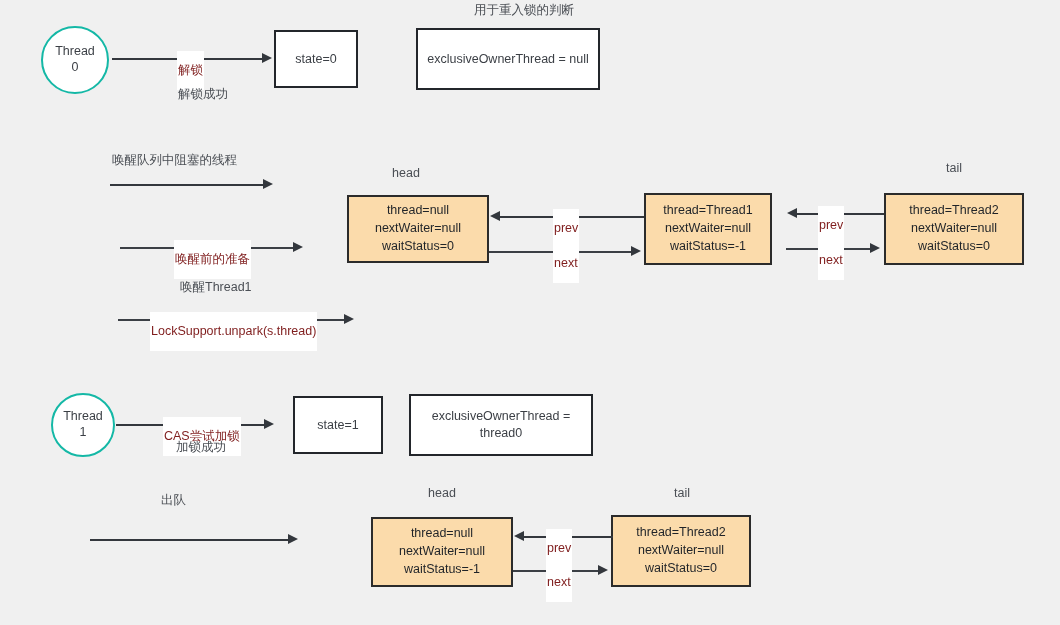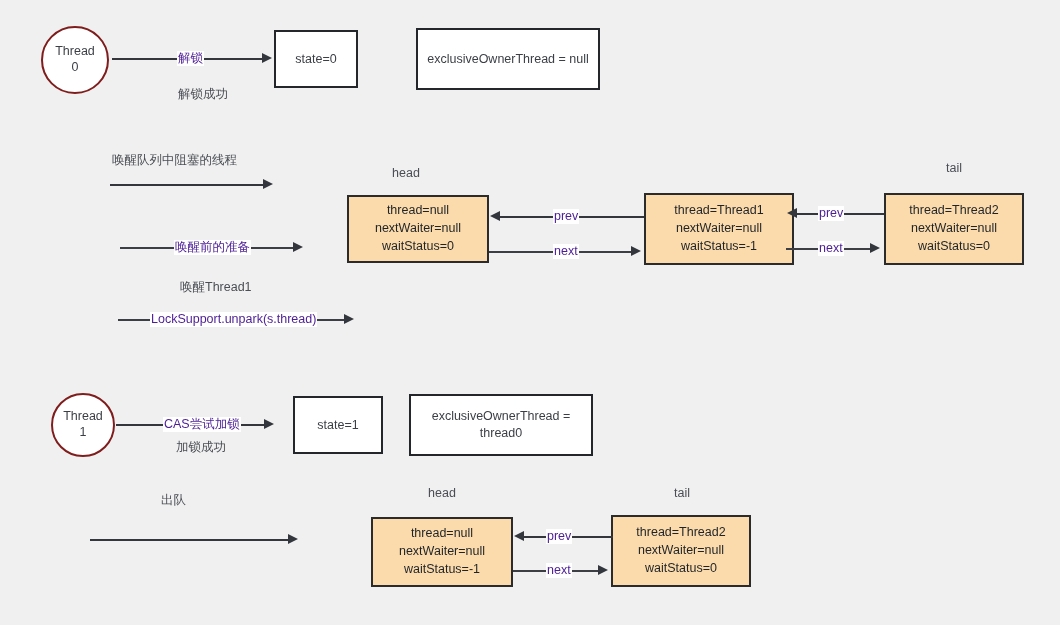--- a/index.html
+++ b/index.html
@@ -12,21 +12,21 @@
     width: 1060px;
     height: 625px;
     background: #f0f0f0;
     font-family: "Liberation Sans", "DejaVu Sans", sans-serif;
     overflow: hidden;
   }
   .abs { position: absolute; box-sizing: border-box; }
 
   
   .thread-circle {
-    border: 2px solid #7f1d1d;
+    border: 2px solid #14b8a6;
     border-radius: 50%;
     background: #ffffff;
     display: flex;
     align-items: center;
     justify-content: center;
     text-align: center;
     font-size: 12.5px;
     color: #3b3f45;
     line-height: 1.25;
   }
@@ -84,31 +84,32 @@
     width: 0; height: 0;
     border-top: 5px solid transparent;
     border-bottom: 5px solid transparent;
     border-right: 10px solid #33373d;
   }
 
   
   .edge-label {
     background: #ffffff;
     font-size: 12.5px;
-    color: #4c1d95;
-    padding: 0 1px;
+    color: #7f1d1d;
+    padding: 12px 1px;
     white-space: nowrap;
     line-height: 1.2;
   }
 </style>
 </head>
 <body>
 
 <div id="canvas">
 
+  <div class="abs caption center" style="left:424px; top:2px; width:200px;">用于重入锁的判断</div>
 
   <div class="abs thread-circle" style="left:41px; top:26px; width:68px; height:68px;">
     <div>
       <div>Thread</div>
       <div>0</div>
     </div>
   </div>
 
   <div class="abs hline thick" style="left:112px; top:58px; width:152px;"></div>
   <div class="abs arrowhead-r" style="left:262px; top:53px;"></div>
@@ -132,21 +133,21 @@
   <div class="abs arrowhead-r" style="left:344px; top:314px;"></div>
   <div class="abs edge-label" style="left:150px; top:312px;">LockSupport.unpark(s.thread)</div>
 
   <div class="abs caption center" style="left:368px; top:166px; width:76px;">head</div>
   <div class="abs caption center" style="left:916px; top:161px; width:76px;">tail</div>
 
   <div class="abs node-box" style="left:347px; top:195px; width:142px; height:68px;">thread=null
 nextWaiter=null
 waitStatus=0</div>
 
-  <div class="abs node-box" style="left:644px; top:193px; width:150px; height:72px;">thread=Thread1
+  <div class="abs node-box" style="left:644px; top:193px; width:128px; height:72px;">thread=Thread1
 nextWaiter=null
 waitStatus=-1</div>
 
   <div class="abs node-box" style="left:884px; top:193px; width:140px; height:72px;">thread=Thread2
 nextWaiter=null
 waitStatus=0</div>
 
   <div class="abs hline thick" style="left:500px; top:216px; width:144px;"></div>
   <div class="abs arrowhead-l" style="left:490px; top:211px;"></div>
   <div class="abs edge-label" style="left:553px; top:209px;">prev</div>

